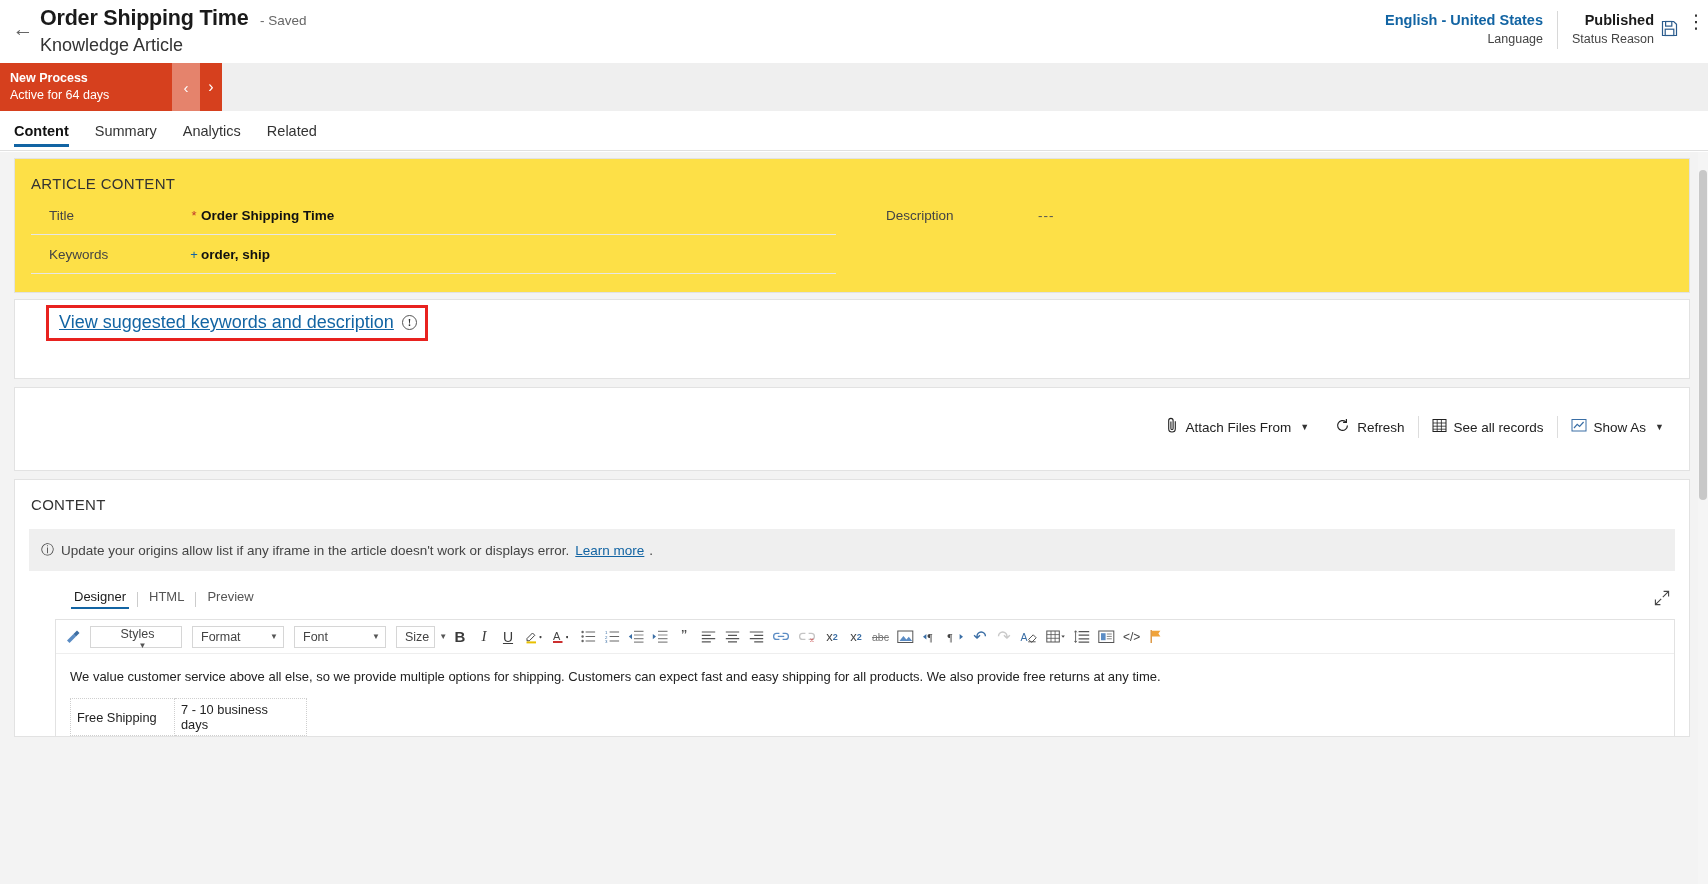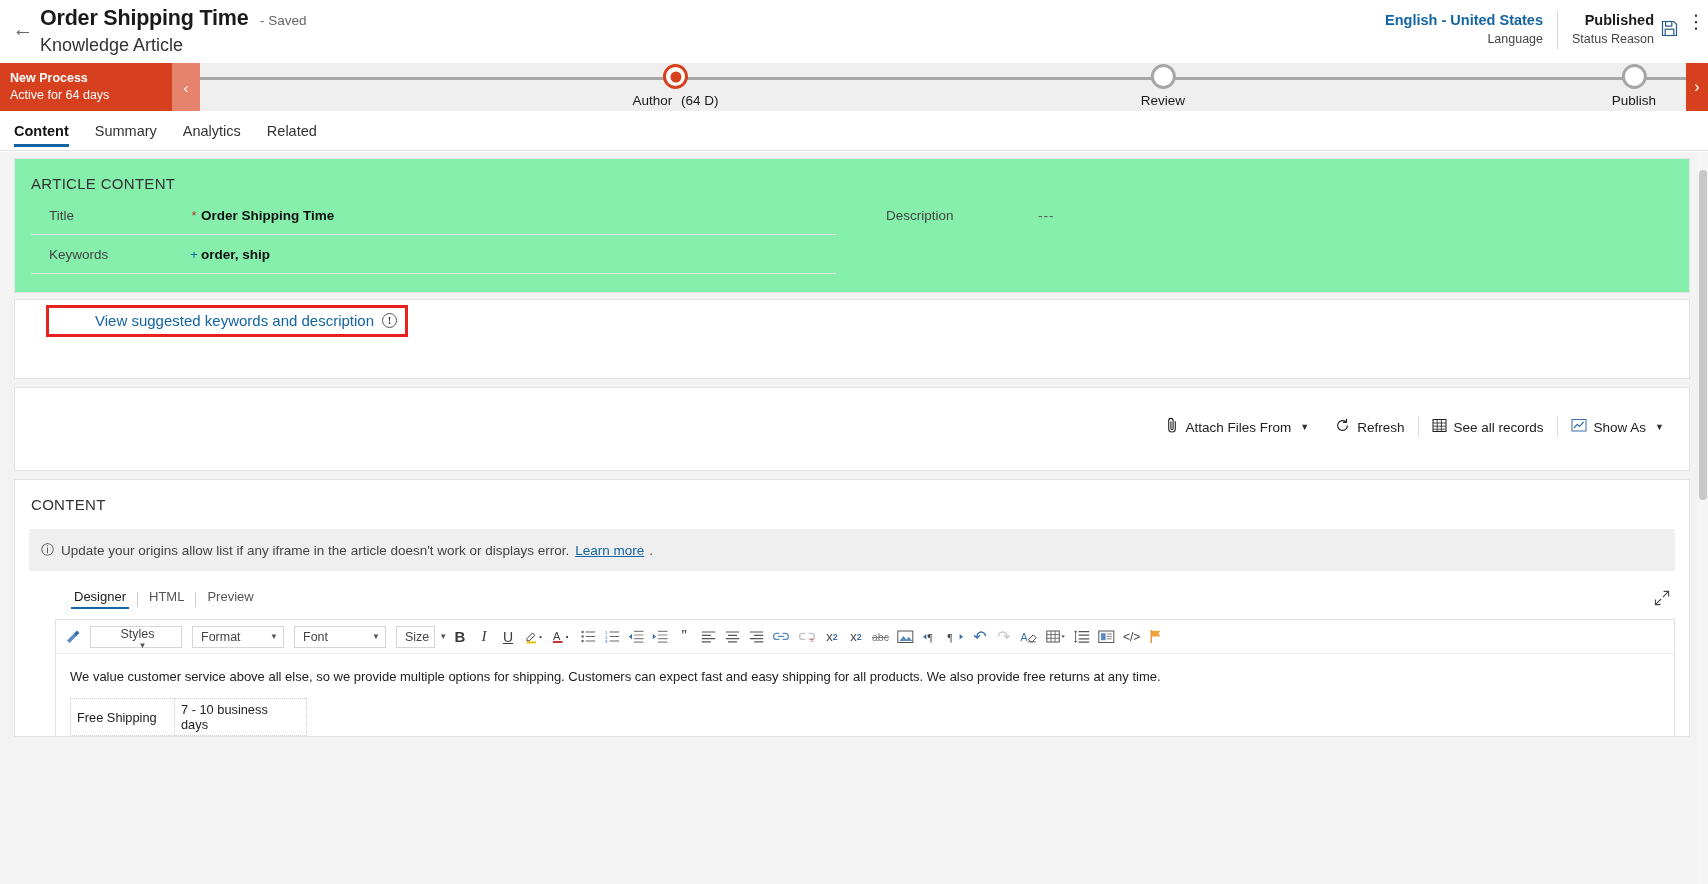--- a/index.html
+++ b/index.html
@@ -69,41 +69,41 @@
   .tab { font-size:14.5px; color:#333; margin-right:26px; height:40px; line-height:40px; cursor:pointer; position:relative; }
   .tab.active { font-weight:700; color:#111; }
   .tab.active:after { content:""; position:absolute; left:0; right:0; bottom:4px; height:2.5px; background:#1264a3; }
 
   
   .body-scroll { position:absolute; left:0; right:0; top:152px; bottom:0; background:#f3f3f3; overflow:hidden; }
   .scrollbar { position:absolute; right:0; top:0; width:10px; bottom:0; background:#f5f5f5; }
   .scroll-thumb { position:absolute; right:1px; top:18px; width:8px; height:330px; background:#c8c8c8; border-radius:4px; }
 
   .section {
-    background:#86efac; border:1px solid #e2e2e2; margin:6px 18px 0 14px;
+    background:#fde047; border:1px solid #e2e2e2; margin:6px 18px 0 14px;
   }
   .section-title { font-size:15px; color:#333; letter-spacing:0.3px; padding:16px 0 4px 16px; }
 
   .two-col { display:flex; padding:0 0 18px 0; }
   .col { width:50%; padding:0 16px; }
   .frow { display:flex; align-items:flex-start; border-bottom:1px solid #e6e6e6; padding:12px 0 11px 0; }
   .frow.nob { border-bottom:none; }
   .flabel { width:156px; font-size:13.5px; color:#444; padding-left:18px; }
   .freq { width:14px; color:#c0392b; font-size:13px; text-align:center; }
   .freq.plus { color:#1264a3; }
   .fvalue { flex:1; font-size:13.5px; color:#111; font-weight:700; }
   .fvalue.muted { color:#555; font-weight:400; letter-spacing:1px; }
 
   
   .suggest-band { background:#fff; border:1px solid #e2e2e2; margin:6px 18px 0 14px; height:80px; position:relative; }
   .suggest-hl {
     position:absolute; left:31px; top:5px; border:3px solid #e8221f;
     padding:4px 8px 5px 10px; display:flex; align-items:center; gap:8px; background:#fff;
   }
-  .suggest-link { font-size:15px; color:#1264a3; cursor:pointer;margin-left:36px; }
+  .suggest-link { font-size:18px; color:#1264a3; text-decoration:underline; cursor:pointer; }
   .info-circ {
     width:15px; height:15px; border:1px solid #555; border-radius:50%; color:#333;
     font-size:10.5px; line-height:13px; text-align:center; font-weight:700; font-family:"Liberation Serif", serif;
   }
 
   
   .attach-band { background:#fff; border:1px solid #e2e2e2; margin:8px 18px 0 14px; height:84px; position:relative; }
   .attach-inner { position:absolute; right:12px; top:26px; display:flex; align-items:center; }
   .atool { display:flex; align-items:center; gap:7px; padding:0 13px; font-size:13.5px; color:#222; cursor:pointer; height:26px; }
   .atool .cap { white-space:nowrap; }
@@ -179,41 +179,20 @@
     </div>
   </div>
 
   <div class="bpf">
     <div class="bpf-stage-red">
       <div class="l1">New Process</div>
       <div class="l2">Active for 64 days</div>
     </div>
     <div class="bpf-chev-left">‹</div>
 
-    <div class="bpf-track">
-      <div class="bpf-line"></div>
-
-      <div class="bpf-node active" style="left:32%;">
-        <div class="dot-outer"></div>
-        <div class="cap">
-          <span>Author</span>
-          <span style="margin-left:5px;">(64 D)</span>
-        </div>
-      </div>
-
-      <div class="bpf-node" style="left:64.8%;">
-        <div class="dot-outer"></div>
-        <div class="cap">Review</div>
-      </div>
-
-      <div class="bpf-node" style="left:96.5%;">
-        <div class="dot-outer"></div>
-        <div class="cap">Publish</div>
-      </div>
-    </div>
 
     <div class="bpf-chev-right">›</div>
   </div>
 
   <div class="tabs">
     <div class="tab active">Content</div>
     <div class="tab">Summary</div>
     <div class="tab">Analytics</div>
     <div class="tab">Related</div>
   </div>

